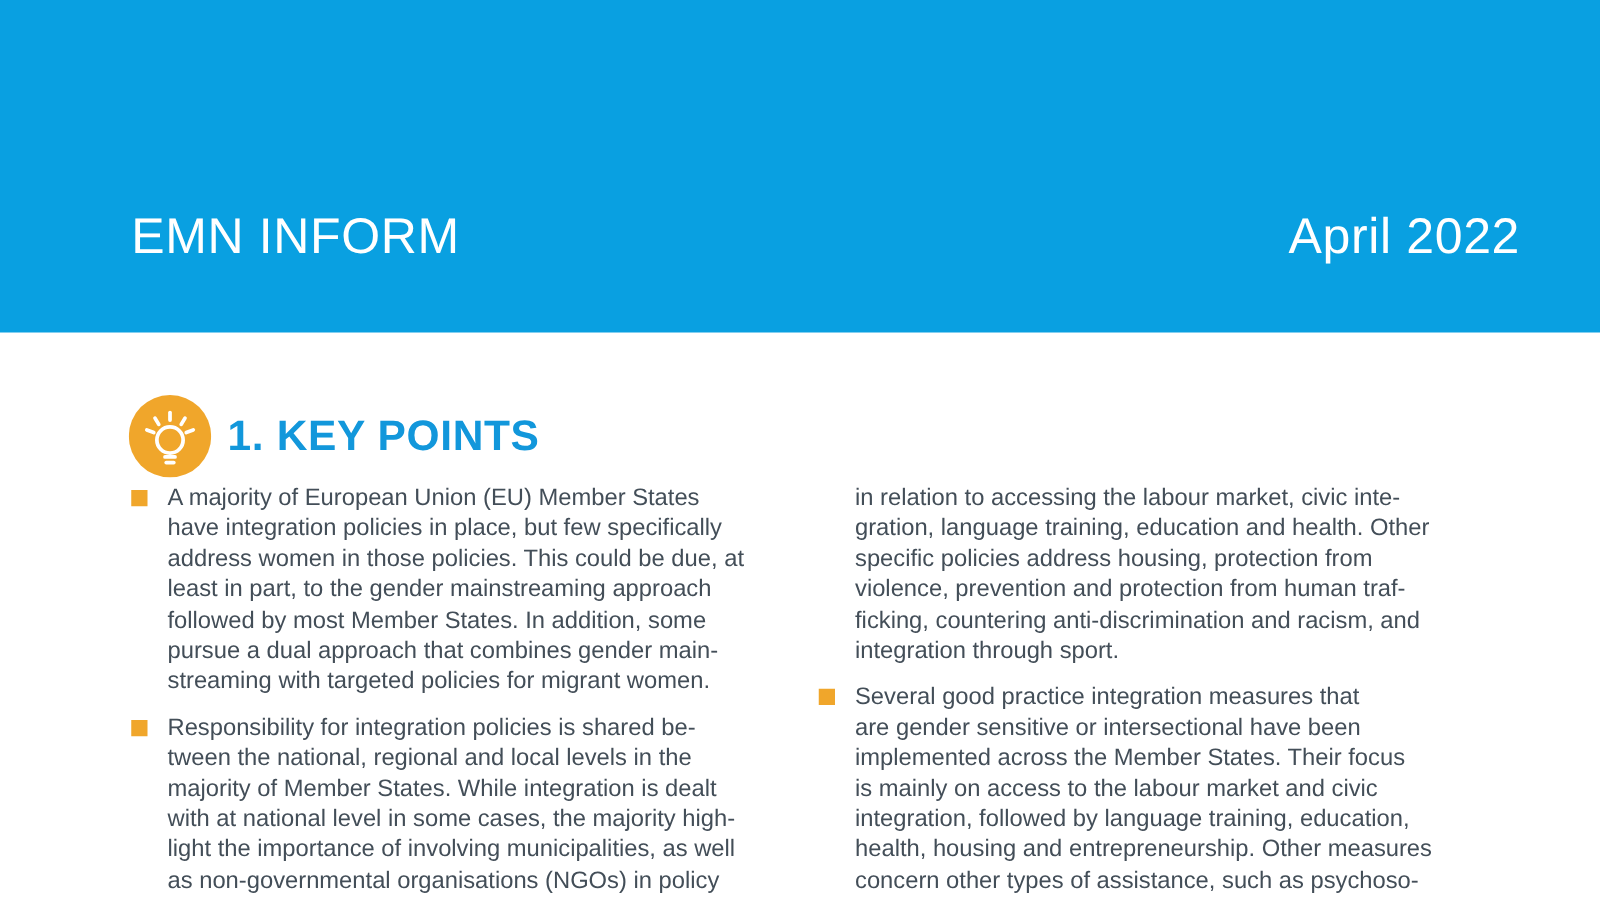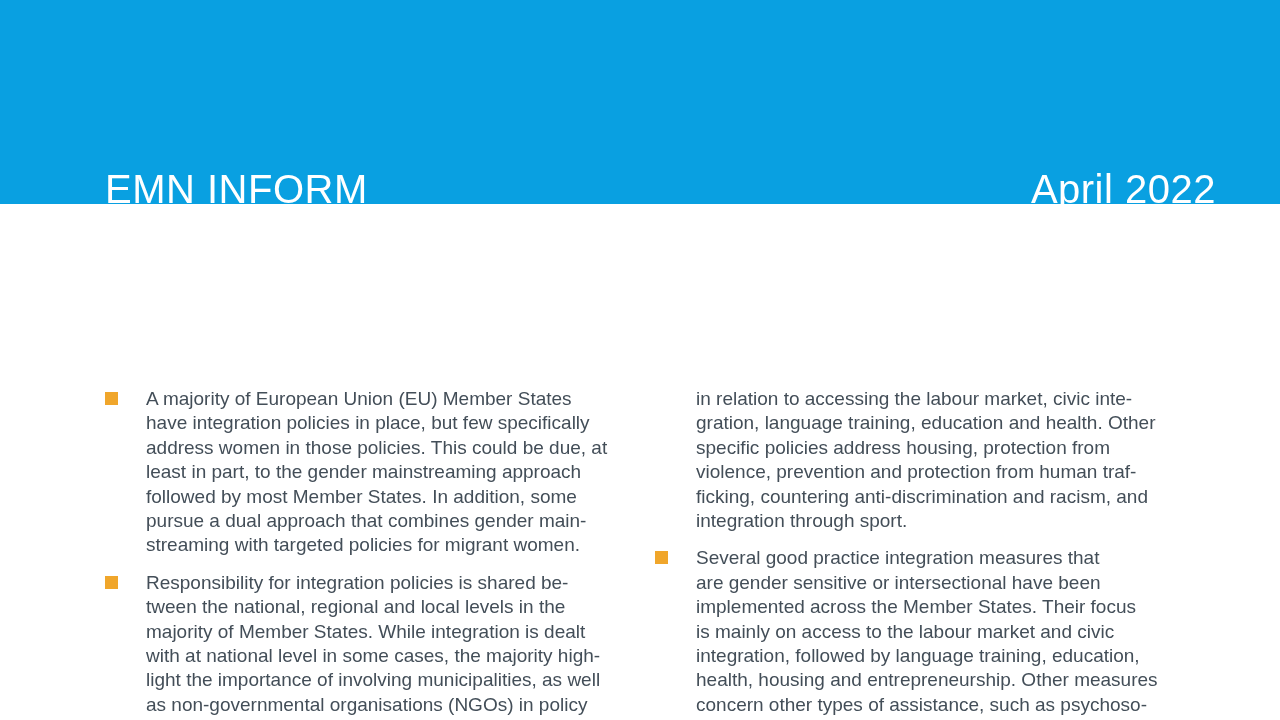--- a/index.html
+++ b/index.html
@@ -14,21 +14,21 @@
     margin: 0; padding: 0;
     width: 1280px; height: 720px;
     overflow: hidden;
     background: var(--page-bg);
     font-family: "Liberation Sans", sans-serif;
   }
   .page { position: relative; width: 1280px; height: 720px; overflow: hidden; }
 
   .band {
     position: absolute; top: 0; left: 0;
-    width: 1280px; height: 204px;
+    width: 1280px; height: 266px;
     background: var(--band-blue);
   }
   .band-title {
     position: absolute; left: 105px; top: 167px;
     font-size: 40px; font-weight: 400; letter-spacing: 0.5px;
     color: #ffffff;
   }
   .band-date {
     position: absolute; right: 64px; top: 167px;
     font-size: 40px; font-weight: 400; letter-spacing: 0.5px;
@@ -49,39 +49,57 @@
   }
 
   .col {
     position: absolute; top: 387px;
     color: var(--body-text);
     font-size: 19px; line-height: 24.4px;
   }
   .col-left  { left: 105px; width: 532px; }
   .col-right { left: 655px; width: 528px; }
 
-  .bullet-item { display: flex; margin-bottom: 13px; gap: 12px; }
+  .bullet-item { display: flex; margin-bottom: 13px; }
   .bullet {
     flex: 0 0 13px; width: 13px; height: 13px;
     background: var(--accent-yellow);
     margin-top: 5px; margin-right: 16px;
   }
   .bullet.hidden { visibility: hidden; }
   .bullet-text { flex: 1; }
 </style>
 </head>
 <body>
 
 <div class="page">
 
   <div class="band">
     <div class="band-title">EMN INFORM</div>
     <div class="band-date">April 2022</div>
   </div>
 
+  <div class="section-header">
+    <span class="section-icon">
+      <svg viewBox="0 0 66 66" xmlns="http://www.w3.org/2000/svg">
+        <circle cx="33" cy="33" r="33" fill="#F0A62B"></circle>
+        <g stroke="#FFFFFF" stroke-width="3" stroke-linecap="round" fill="none">
+          <circle cx="33" cy="36" r="10.5"></circle>
+          <line x1="29" y1="49.5" x2="37" y2="49.5"></line>
+          <line x1="30" y1="54" x2="36" y2="54"></line>
+          <line x1="33" y1="14" x2="33" y2="20"></line>
+          <line x1="21" y1="18.5" x2="24" y2="23.5"></line>
+          <line x1="45" y1="18.5" x2="42" y2="23.5"></line>
+          <line x1="14.5" y1="28" x2="20" y2="30"></line>
+          <line x1="51.5" y1="28" x2="46" y2="30"></line>
+        </g>
+      </svg>
+    </span>
+    <span class="section-title">1. KEY POINTS</span>
+  </div>
 
   <div class="col col-left">
       <div class="bullet-item">
         <span class="bullet"></span>
         <div class="bullet-text">A majority of European Union (EU) Member States<br>have integration policies in place, but few specifically<br>address women in those policies. This could be due, at<br>least in part, to the gender mainstreaming approach<br>followed by most Member States. In addition, some<br>pursue a dual approach that combines gender main-<br>streaming with targeted policies for migrant women.</div>
       </div>
       <div class="bullet-item">
         <span class="bullet"></span>
         <div class="bullet-text">Responsibility for integration policies is shared be-<br>tween the national, regional and local levels in the<br>majority of Member States. While integration is dealt<br>with at national level in some cases, the majority high-<br>light the importance of involving municipalities, as well<br>as non-governmental organisations (NGOs) in policy<br>implementation.</div>
       </div>

